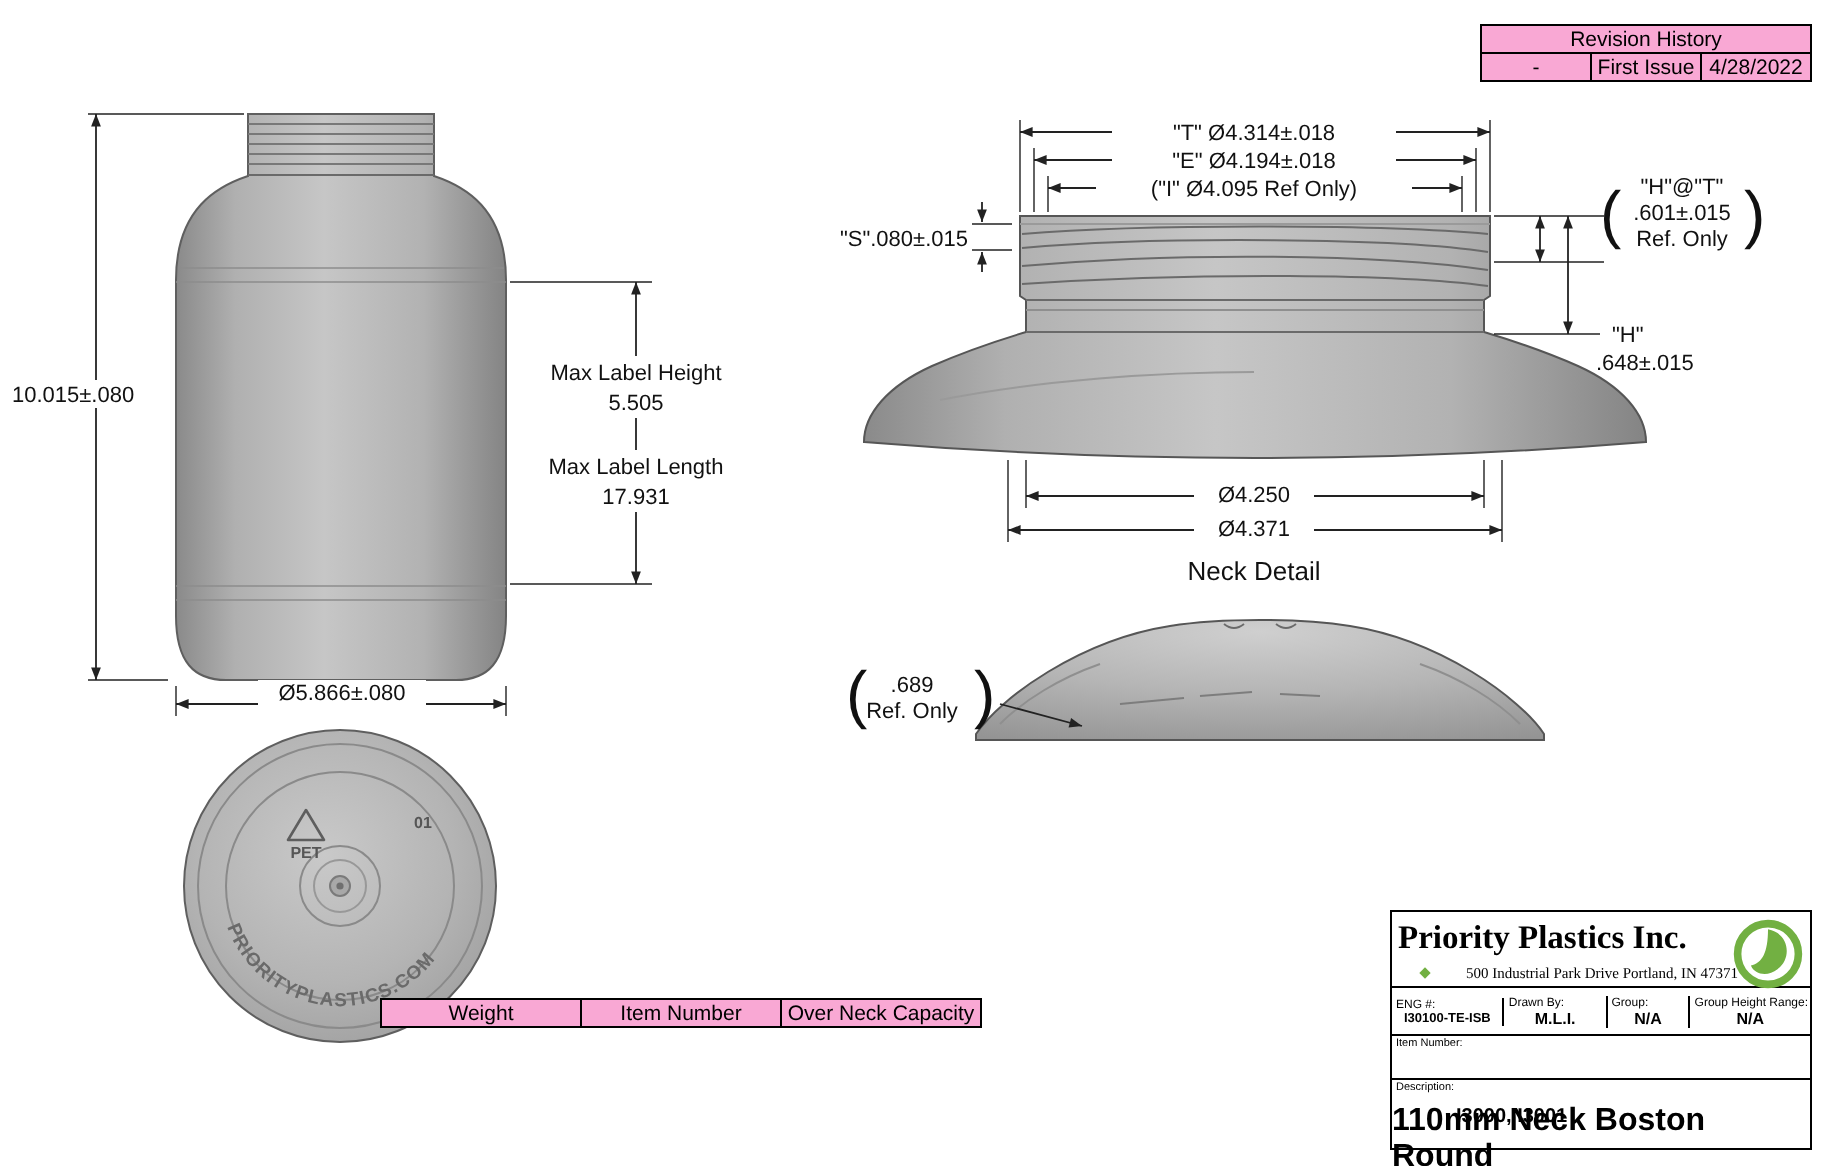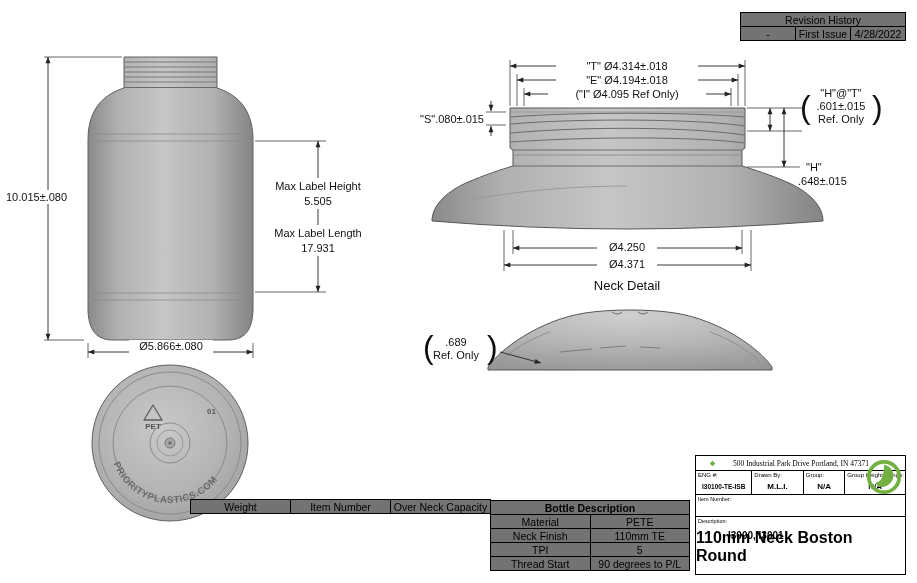--- a/index.html
+++ b/index.html
@@ -11,33 +11,33 @@
   svg.drawing { position:absolute; left:0; top:0; }
 
   .dim  { stroke:#222; stroke-width:0.9; fill:none; }
   .ext  { stroke:#222; stroke-width:0.7; fill:none; }
   .dimtext { font-family:"Liberation Sans",sans-serif; font-size:11px; fill:#111; }
   .titletext { font-family:"Liberation Sans",sans-serif; font-size:13px; fill:#111; }
   .paren { font-family:"Liberation Sans",sans-serif; font-size:32px; fill:#111; font-weight:lighter; }
   .embtext { font-family:"Liberation Sans",sans-serif; font-weight:bold; font-size:8px; fill:#565656; }
   .brandtext { font-family:"Liberation Sans",sans-serif; font-weight:bold; font-size:9.5px; fill:#6a6a6a; letter-spacing:0.6px; }
 
-  table.dtable { position:absolute; border-collapse:collapse; background:#737373; table-layout:fixed; }
+  table.dtable { position:absolute; border-collapse:collapse; background:#f9a8d4; table-layout:fixed; }
   .dtable td { border:1px solid #000; font-size:10.5px; text-align:center; padding:0 2px; height:14px; white-space:nowrap; overflow:hidden; }
   .rev-table    { left:740px; top:12px;  width:166px; }
   .weight-table { left:190px; top:499px; width:300px; }
   .desc-table   { left:490px; top:500px; width:200px; }
   .w34{width:34px}.w84{width:84px}.w48{width:48px}.w100{width:100px}
   .bold { font-weight:bold; }
 
   .title-block { position:absolute; left:695px; top:455px; width:211px; height:120px; border:1.5px solid #000; background:#fff; }
   .tb-company { font-family:"Liberation Serif",serif; font-weight:bold; font-size:16.5px; padding:3px 0 0 3px; white-space:nowrap; }
   .tb-logo { position:absolute; top:2px; right:2px; width:38px; height:38px; z-index:2; }
   .tb-address { font-family:"Liberation Serif",serif; font-size:7.5px; padding:2px 0 2px 13px; white-space:nowrap; display:flex; align-items:center; gap:17px; height:14px; }
-  .tb-fields { display:flex; border-top:1px solid #000; height:24px; }
+  .tb-fields { display:flex; border-top:1px solid #000; height:24px;align-items:center; }
   .tb-field { border-right:1px solid #000; display:flex; flex-direction:column; }
   .tb-field:last-child { border-right:none; }
   .f-eng{width:57px}.f-drawn{width:52px}.f-group{width:42px}.f-ghr{flex:1}
   .tb-field-label { font-size:6px; padding:1px 1px 0 2px; white-space:nowrap; overflow:hidden; }
   .tb-field-value { font-size:8px; font-weight:bold; text-align:center; flex:1; display:flex; align-items:center; justify-content:center; white-space:nowrap; }
   .tb-field-value.small { font-size:6.5px; }
   .tb-item-row { border-top:1px solid #000; height:22px; position:relative; }
   .tb-mini { font-size:5.5px; position:absolute; top:1px; left:2px; }
   .tb-item-value { font-size:10px; font-weight:bold; padding:7px 0 0 32px;margin-top:28px; }
   .tb-desc-row { border-top:1px solid #000; height:33px; position:relative; }
@@ -249,45 +249,23 @@
   <table class="dtable weight-table">
     <tbody>
         <tr>
       <td class="w100">Weight</td>
       <td class="w100">Item Number</td>
       <td class="w100">Over Neck Capacity</td>
     </tr>
   </tbody>
     </table>
 
-  <table class="dtable desc-table">
-    <tbody>
-        <tr>
-      <td colspan="2" class="bold">Bottle Description</td>
-    </tr>
-    <tr>
-      <td class="w100">Material</td>
-      <td class="w100">PETE</td>
-    </tr>
-    <tr>
-      <td>Neck Finish</td>
-      <td>110mm TE</td>
-    </tr>
-    <tr>
-      <td>TPI</td>
-      <td>5</td>
-    </tr>
-    <tr>
-      <td>Thread Start</td>
-      <td>90 degrees to P/L</td>
-    </tr>
-  </tbody>
-    </table>
 
   <div class="title-block">
+    <div class="tb-company">Priority Plastics Inc.</div>
     <div class="tb-logo">
       <svg width="38" height="38" viewBox="0 0 40 40">
         <circle cx="20" cy="20" r="16" fill="none" stroke-width="4" stroke="#72b042"></circle>
         <path d="M20,7 C31,9 33,22 25,28 C20,32 13,31 11,26 C17,25 20,19 20,7 Z" fill="#72b042"></path>
       </svg>
     </div>
     <div class="tb-address">
       <svg width="7" height="7">
         <rect x="1.5" y="1.5" width="4" height="4" transform="rotate(45 3.5 3.5)" fill="#72b042"></rect>
       </svg>

